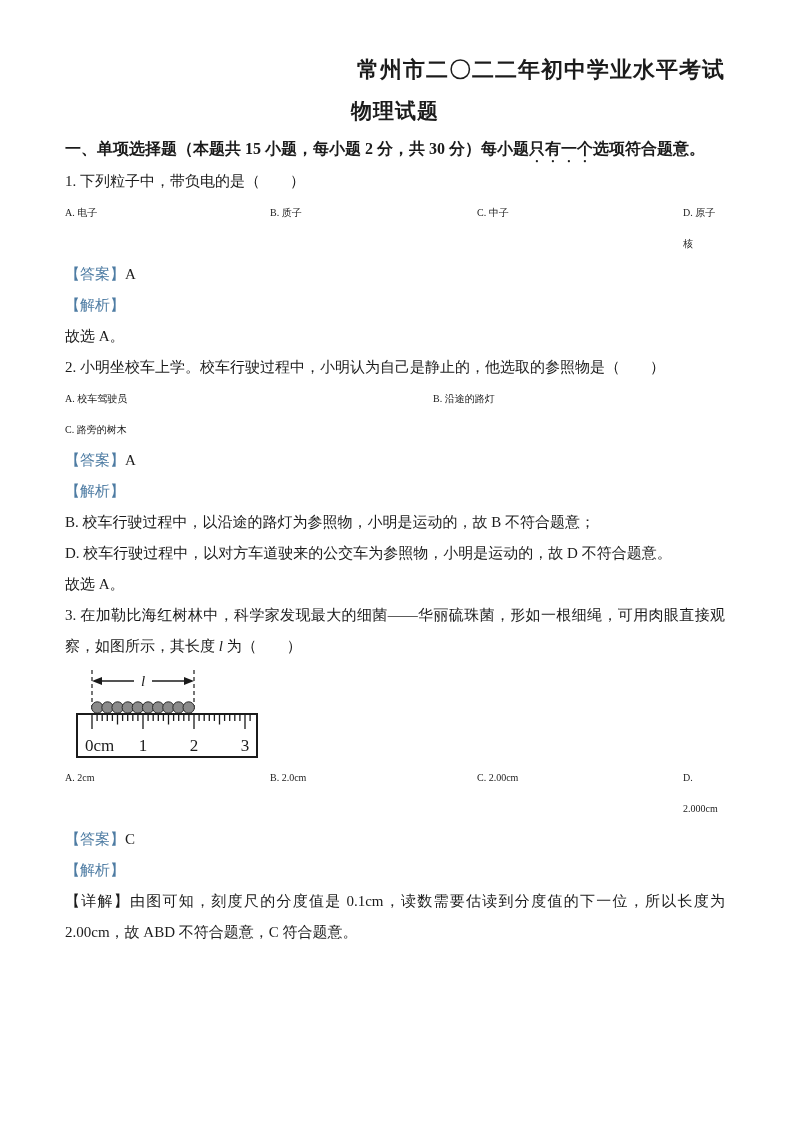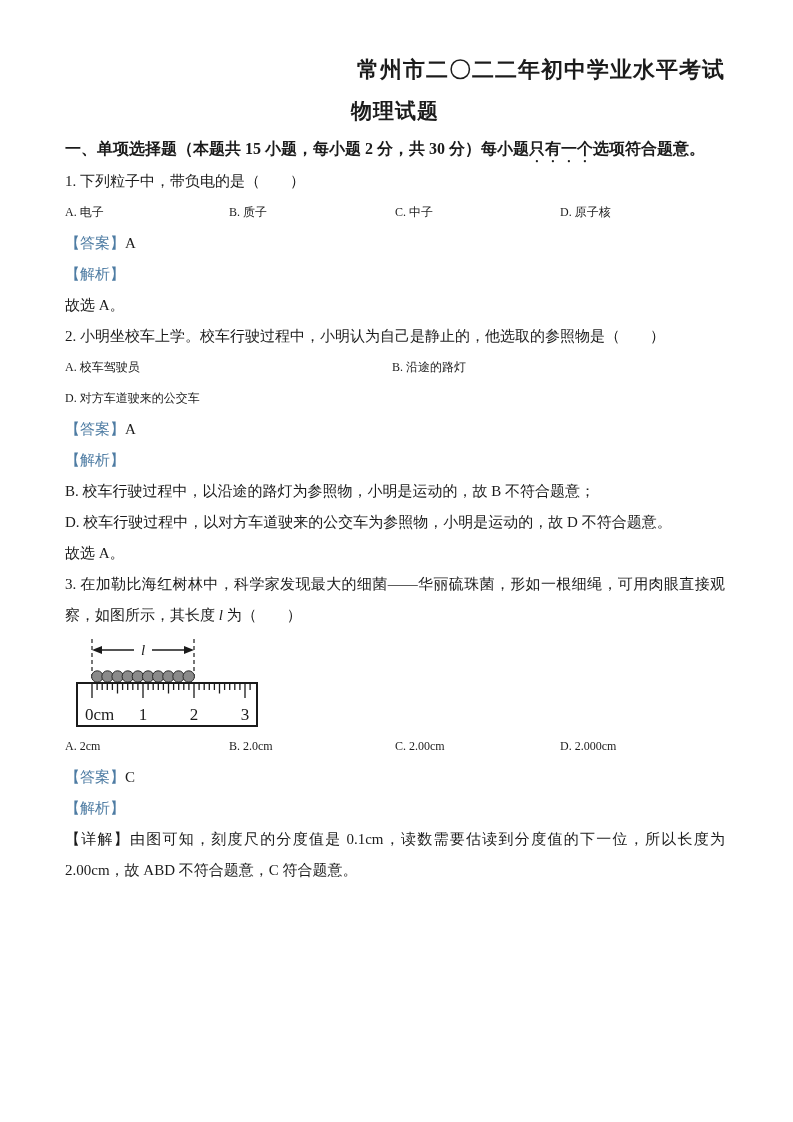--- a/index.html
+++ b/index.html
@@ -25,21 +25,21 @@
   p { margin: 0; font-size: 15px; line-height: 31px; }
   .section-header { font-weight: bold; font-size: 16px; line-height: 31px; }
   .em-dots {
     -webkit-text-emphasis: dot;
     -webkit-text-emphasis-position: under right;
     text-emphasis: dot;
     text-emphasis-position: under right;
   }
   .wrap { text-align: justify; }
 
-  .opt-row { display: grid; font-size: 12px; line-height: 31px; }
+  .opt-row { display: grid; font-size: 10px; line-height: 31px; gap: 41px; }
   .cols-4 { grid-template-columns: 164px 166px 165px 1fr; }
   .cols-2 { grid-template-columns: 327px 1fr; }
 
   .blue { color: #4e7ca3; }
   .var { font-style: italic; font-family: "Liberation Serif", serif; }
 
   .figure { margin: 4px 0 2px 10px; height: 94px; }
   .figure svg { display: block; }
   .flabel {
     font-family: "Liberation Serif", "DejaVu Serif", serif;
@@ -73,21 +73,21 @@
   <p><span class="blue">【答案】</span><span>A</span></p>
   <p><span class="blue">【解析】</span></p>
   <p>故选 A。</p>
 
   <p class="wrap">2. 小明坐校车上学。校车行驶过程中，小明认为自己是静止的，他选取的参照物是（　　）</p>
   <div class="opt-row cols-2">
     <span>A. 校车驾驶员</span>
     <span>B. 沿途的路灯</span>
   </div>
   <div class="opt-row cols-2">
-    <span>D. 对方车道驶来的公交车</span>
+    <span>C. 路旁的树木</span>
   </div>
   <p><span class="blue">【答案】</span><span>A</span></p>
   <p><span class="blue">【解析】</span></p>
   <p class="wrap">B. 校车行驶过程中，以沿途的路灯为参照物，小明是运动的，故 B 不符合题意；</p>
   <p class="wrap">D. 校车行驶过程中，以对方车道驶来的公交车为参照物，小明是运动的，故 D 不符合题意。</p>
   <p>故选 A。</p>
 
   <p class="wrap"><span>3. 在加勒比海红树林中，科学家发现最大的细菌——华丽硫珠菌，形如一根细绳，可用肉眼直接观察，如图所示，其长度 </span><span class="var">l</span><span> 为（　　）</span></p>
 
   <div class="figure">

